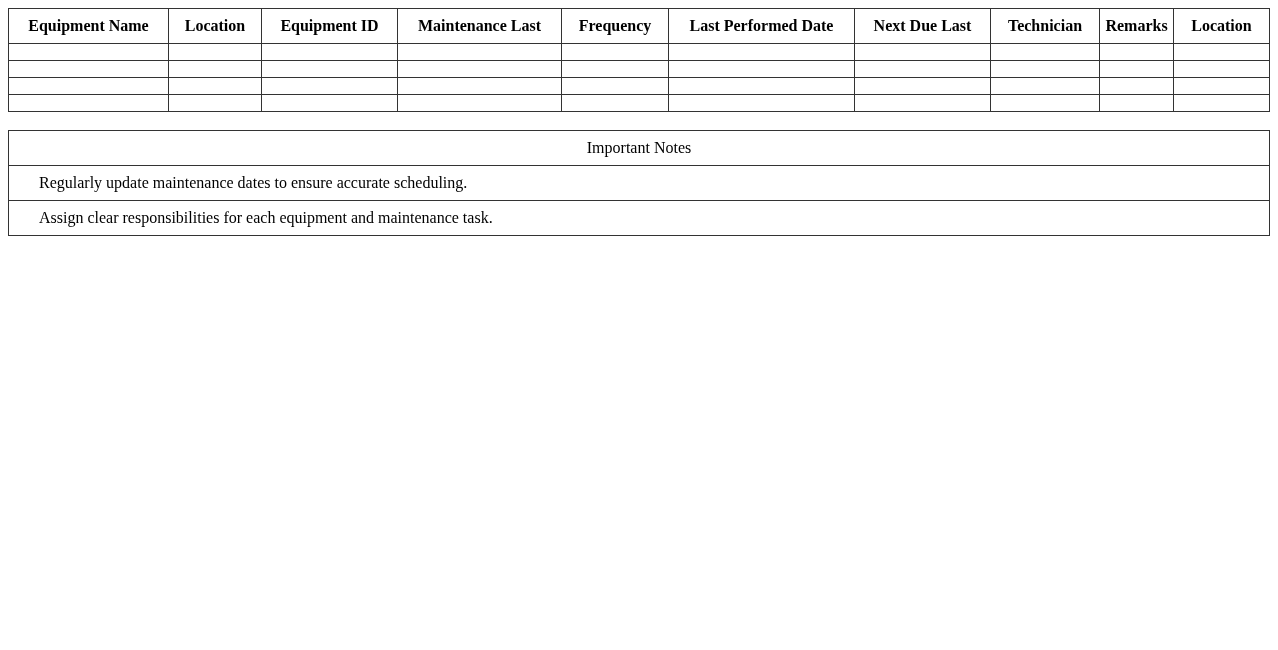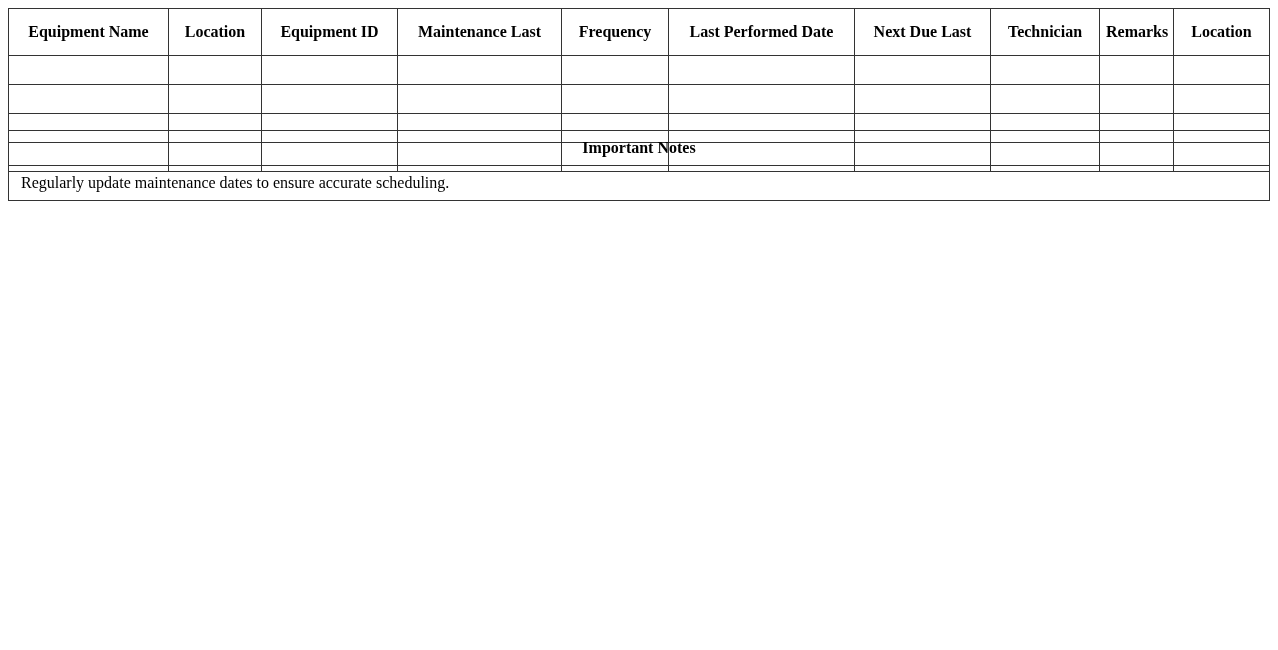--- a/index.html
+++ b/index.html
@@ -7,42 +7,42 @@
       width: 1278px; height: 650px; position: relative; overflow: hidden;
       font-family: "Liberation Serif", "DejaVu Serif", serif;
       color: #000;
     }
     table { border-collapse: collapse; table-layout: fixed; }
     .schedule {
       position: absolute; left: 8px; top: 8px; width: 1262px;
     }
     .schedule th, .schedule td {
       border: 1px solid #333;
-      padding: 6px;
+      padding: 0;
       margin-top: 29px;
     }
     .schedule th {
       height: 34px;
       font-weight: bold;
       font-size: 16px;
       text-align: center;
       vertical-align: middle;
     }
     .schedule td { height: 16px; }
     .notes {
       position: absolute; left: 8px; top: 130px; width: 1262px;
     }
     .notes th, .notes td {
       border: 1px solid #333;
       height: 34px;
       font-size: 16px;
       vertical-align: middle;
     }
-    .notes th { font-weight: bold; text-align: center; padding: 0; }
-    .notes td { text-align: left; padding: 0 0 0 12px; }
+    .notes th { font-weight: normal; text-align: center; padding: 0; }
+    .notes td { text-align: left; padding: 0 0 0 30px; }
   </style>
 </head>
 <body>
 
 <table class="schedule">
   <colgroup>
     <col style="width:160px">
       <col style="width:93px">
       <col style="width:136px">
       <col style="width:164px">
@@ -122,14 +122,17 @@
 <table class="notes">
   <thead>
     <tr>
       <th>Important Notes</th>
     </tr>
   </thead>
   <tbody>
     <tr>
         <td>Regularly update maintenance dates to ensure accurate scheduling.</td>
       </tr>
+    <tr>
+        <td>Assign clear responsibilities for each equipment and maintenance task.</td>
+      </tr>
   </tbody>
 </table>
 
 </body></html>

